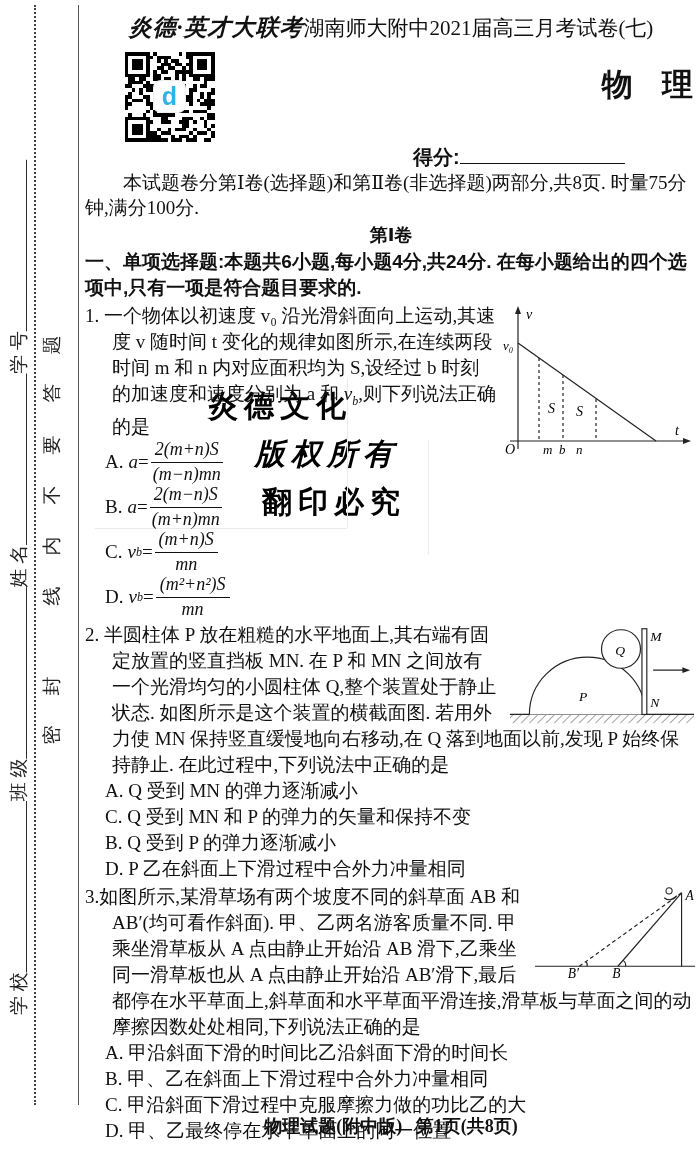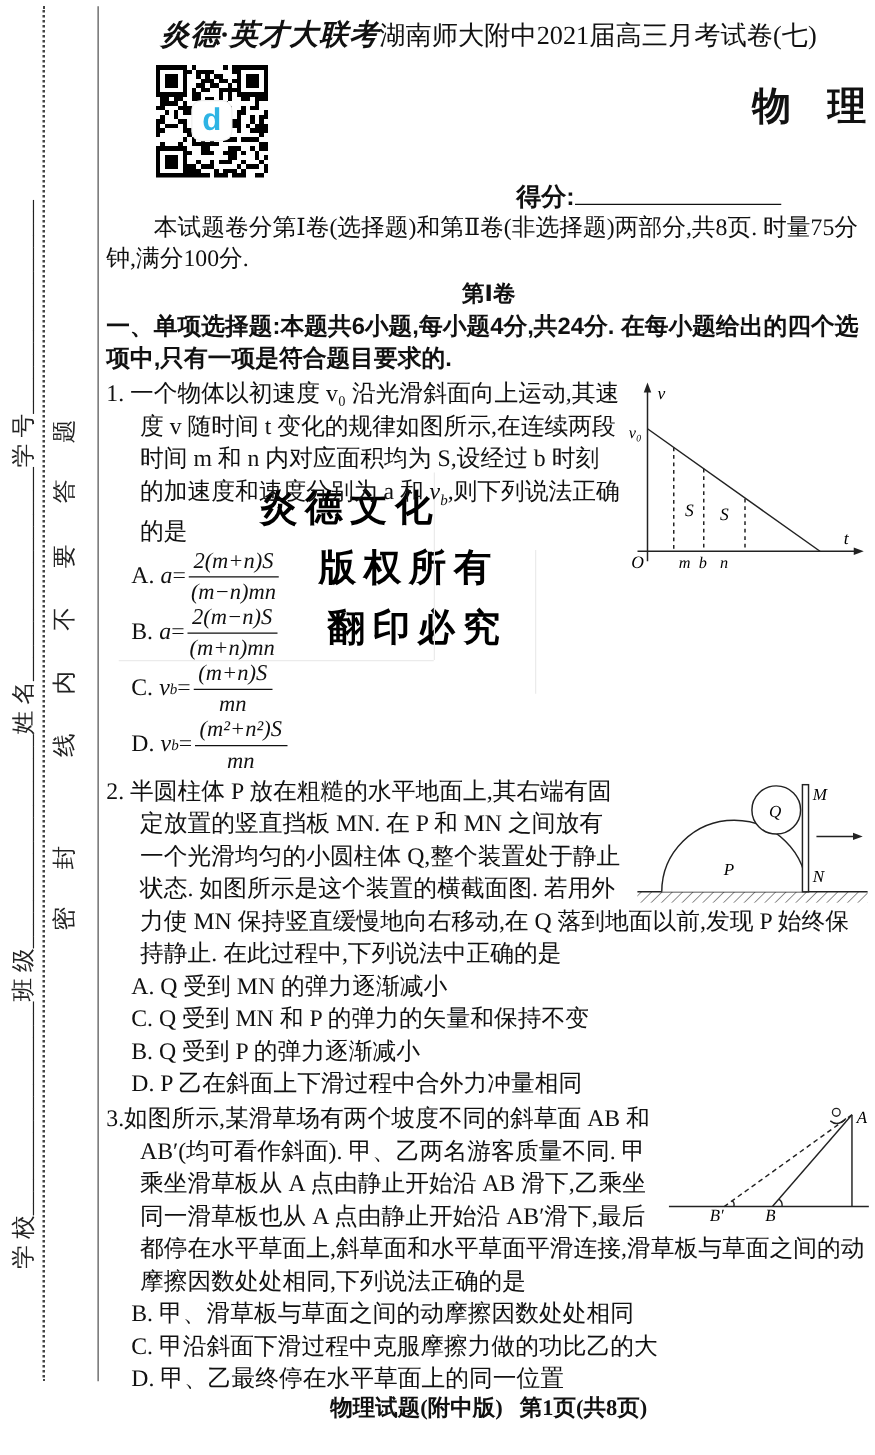--- a/index.html
+++ b/index.html
@@ -13,21 +13,21 @@
        transform:rotate(-90deg);font-size:19px;white-space:nowrap;color:#222;z-index:2;}
   .seal-chars{position:absolute;left:42px;top:332px;width:20px;height:420px;z-index:2;}
   .seal-chars span{position:absolute;left:0;font-size:19px;transform:rotate(-90deg);color:#222;}
   .seal-chars span:nth-child(1){top:0;}  .seal-chars span:nth-child(2){top:48px;}
   .seal-chars span:nth-child(3){top:100px;}.seal-chars span:nth-child(4){top:150px;}
   .seal-chars span:nth-child(5){top:201px;}.seal-chars span:nth-child(6){top:251px;}
   .seal-chars span:nth-child(7){top:341px;}.seal-chars span:nth-child(8){top:390px;}
   
   .wm{position:absolute;color:#000000;font-size:30px;letter-spacing:6px;font-weight:bold;z-index:0;
       font-family:"Liberation Sans","DejaVu Sans",sans-serif;}
-  .wm1{left:208px;top:386px;} .wm2{left:255px;top:434px;} .wm3{left:262px;top:482px;}
+  .wm1{left:208px;top:386px;} .wm2{left:255px;top:434px;font-style:italic;} .wm3{left:262px;top:482px;}
   .wm-line{position:absolute;background:#ebebeb;z-index:0;}
   
   #content{position:absolute;left:85px;top:0;width:612px;z-index:1;}
   .hdr{position:absolute;top:12px;left:0;width:100%;text-align:center;white-space:nowrap;font-size:21px;}
   .hdr .brand{font-weight:bold;font-size:23px;letter-spacing:1px;font-style:italic;}
   .qr-wrap{position:absolute;left:36px;top:52px;width:97px;height:90px;}
   .qr-wrap svg{width:100%;height:100%;}
   .qr-logo{position:absolute;left:33px;top:29px;width:31px;height:31px;background:#fff;border-radius:7px;
        box-shadow:0 0 0 1px #eee;display:flex;align-items:center;justify-content:center;}
   .qr-logo span{color:#2eb4e4;font-weight:bold;font-size:25px;line-height:1;
@@ -510,20 +510,21 @@
             <path d="M 54 84 Q 54.8 80.5 52.5 79.4"></path>
             <path d="M 134 14 Q 140 19 147 12"></path>
           </g>
           <circle cx="139" cy="7" r="3.2" fill="#fff" stroke="#222" stroke-width="1.1"></circle>
           <text x="156" y="16" font-size="14" class="it">A</text>
           <text x="80" y="96" font-size="14" class="it">B</text>
           <text x="34" y="96" font-size="14" class="it">B′</text>
         </svg>
       </div>
       <p class="qtext"><span>3.</span><span>如图所示,某滑草场有两个坡度不同的斜草面 AB 和 AB′(均可看作斜面). 甲、乙两名游客质量不同. 甲乘坐滑草板从 A 点由静止开始沿 AB 滑下,乙乘坐同一滑草板也从 A 点由静止开始沿 AB′滑下,最后都停在水平草面上,斜草面和水平草面平滑连接,滑草板与草面之间的动摩擦因数处处相同,下列说法正确的是</span></p>
-      <div class="opt">B. 甲、滑草板与草面之间的动摩擦因数处处相同</div>
+      <div class="opt">A. 甲沿斜面下滑的时间比乙沿斜面下滑的时间长</div>
+      <div class="opt">B. 甲、乙在斜面上下滑过程中合外力冲量相同</div>
       <div class="opt">C. 甲沿斜面下滑过程中克服摩擦力做的功比乙的大</div>
       <div class="opt">D. 甲、乙最终停在水平草面上的同一位置</div>
     </div>
   </div>
 </div>
 
 <div class="footer">物理试题(附中版)   第1页(共8页)</div>
 
 </body></html>

